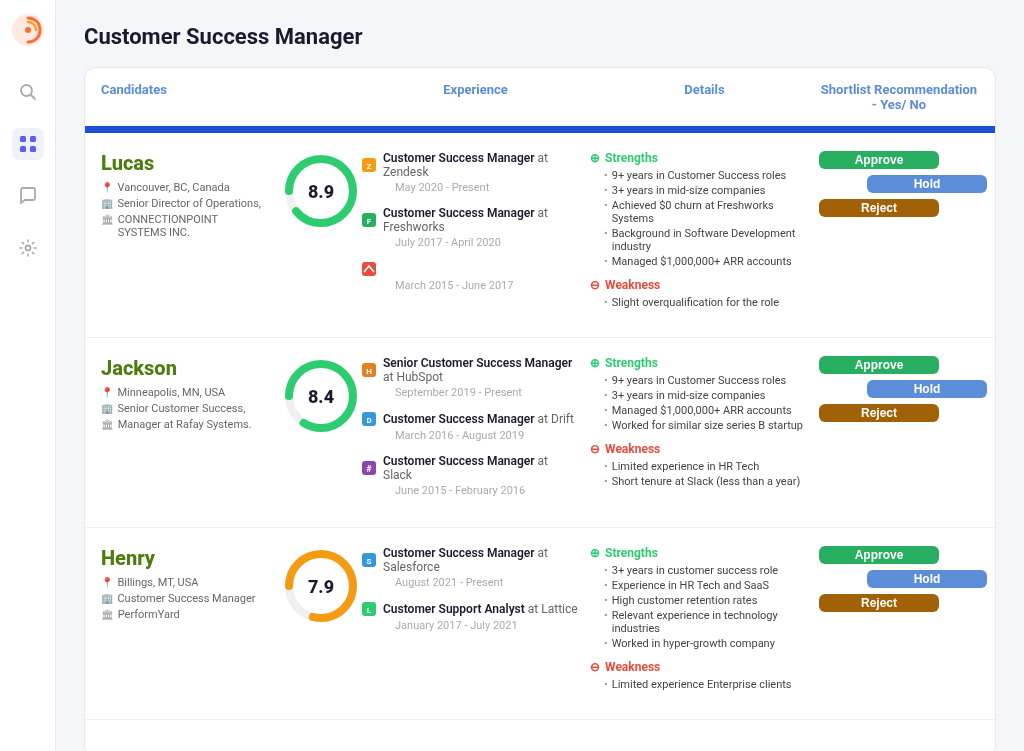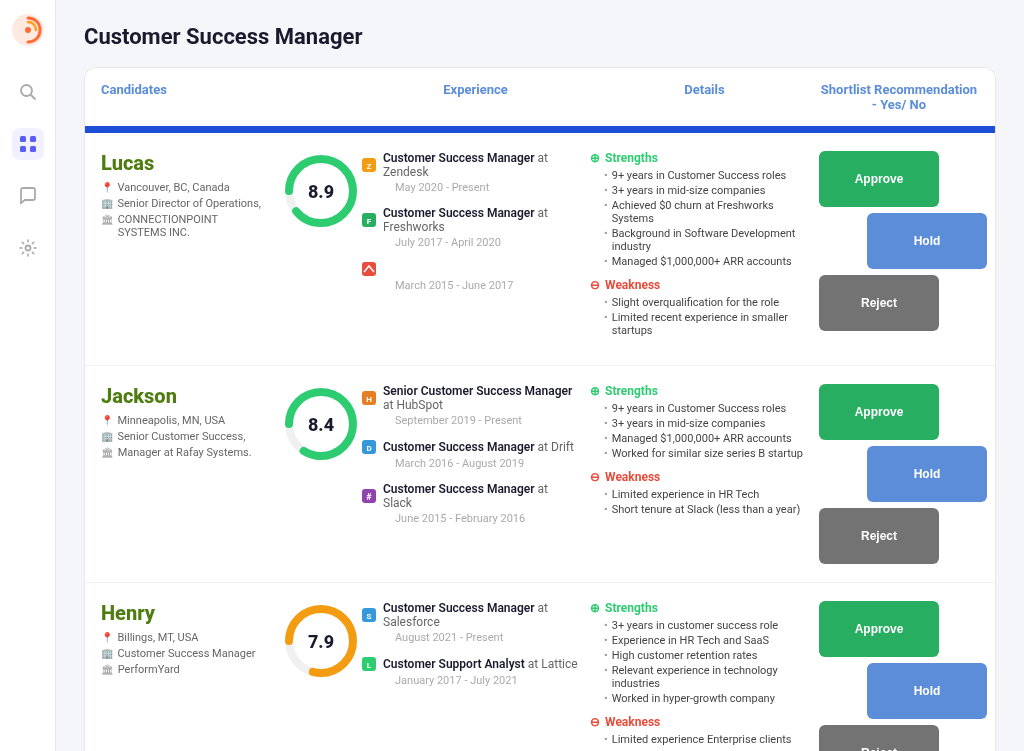--- a/index.html
+++ b/index.html
@@ -187,32 +187,32 @@
     }
     .detail-bullet::before { content: '•'; color: #999; flex-shrink: 0; }
     
     .actions-cell {
       display: flex;
       flex-direction: column;
       gap: 6px;
       align-items: stretch;
     }
     .btn {
-      padding: 21px 0;
+      padding: 2px 0;
       border: none;
       border-radius: 6px;
       font-size: 12px;
       font-weight: 600;
       cursor: pointer;
       text-align: center;
       width: 120px;
     }
     .btn-approve { background: #27ae60; color: #fff; }
     .btn-hold { background: #5b8dd9; color: #fff; margin-left: 48px; }
-    .btn-reject { background: #737373; color: #fff; }
+    .btn-reject { background: #a16207; color: #fff; }
     .circle-track { fill: none; stroke: #f0f0f0; }
     .circle-fill { fill: none; stroke-linecap: round; }
   </style>
 </head>
 <body>
 
 <div class="sidebar">
   <div class="sidebar-logo">
     <svg width="36" height="36" viewBox="0 0 36 36">
       <circle cx="18" cy="18" r="16" fill="#ff6b35" opacity="0.15"></circle>
@@ -341,21 +341,20 @@
               <div class="detail-bullet">Achieved $0 churn at Freshworks Systems</div>
               <div class="detail-bullet">Background in Software Development industry</div>
               <div class="detail-bullet">Managed $1,000,000+ ARR accounts</div>
       </div>
       <div class="detail-section">
         <div class="detail-header weakness-header">
           <span>⊖</span>
           <span>Weakness</span>
         </div>
         <div class="detail-bullet">Slight overqualification for the role</div>
-              <div class="detail-bullet">Limited recent experience in smaller startups</div>
       </div>
     </div>
 
     <div class="actions-cell">
       <button class="btn btn-approve">Approve</button>
       <button class="btn btn-hold">Hold</button>
       <button class="btn btn-reject">Reject</button>
     </div>
   </div>
         <div class="candidate-row">

